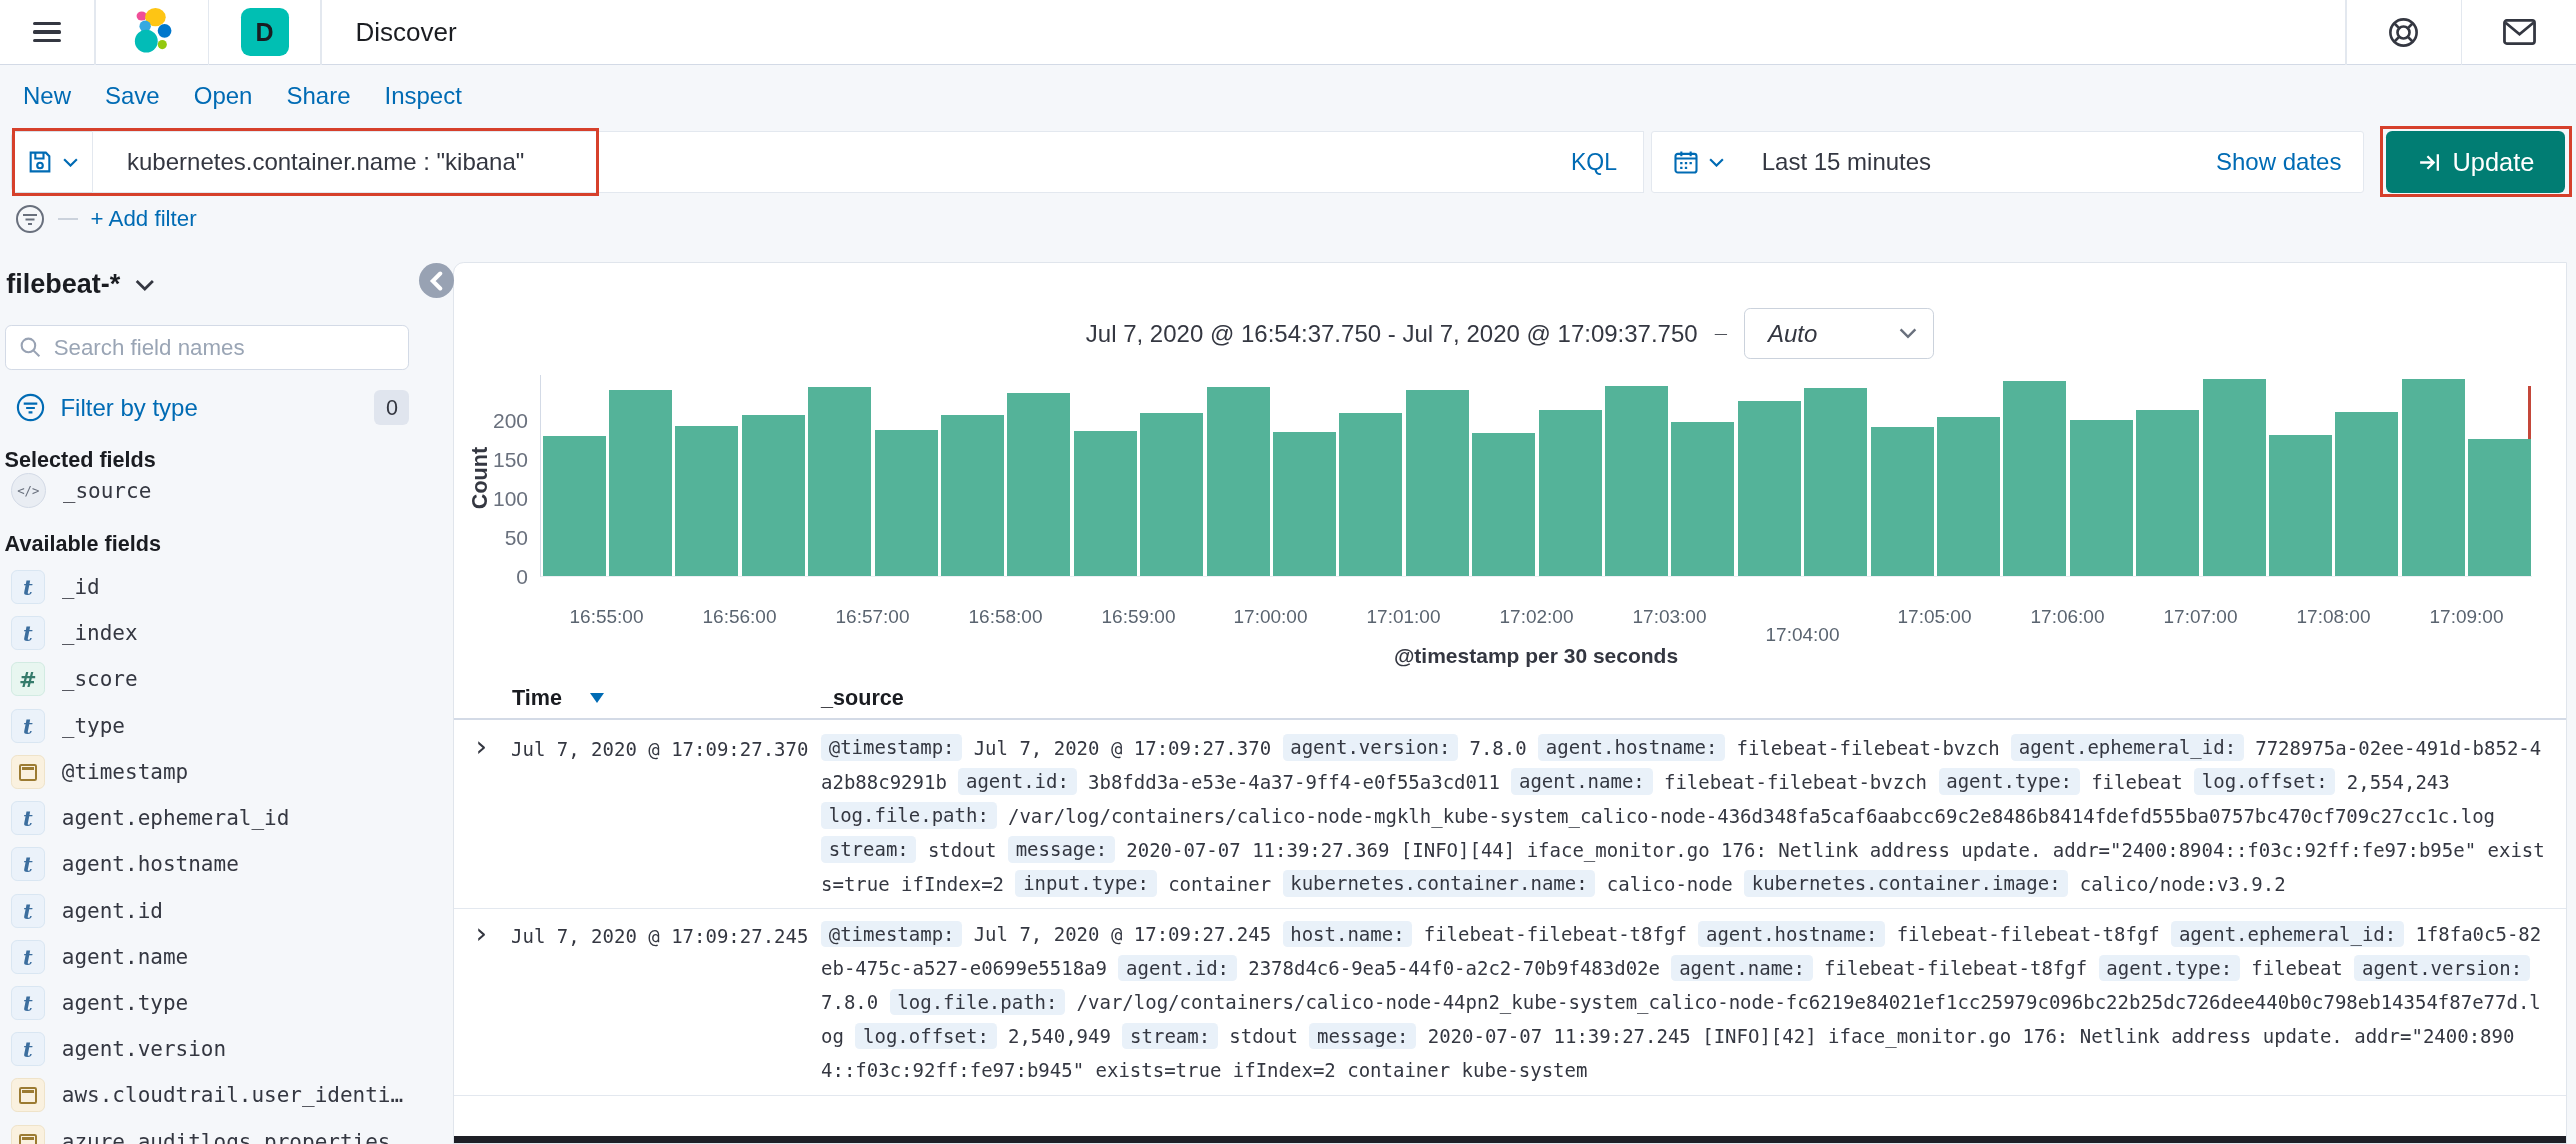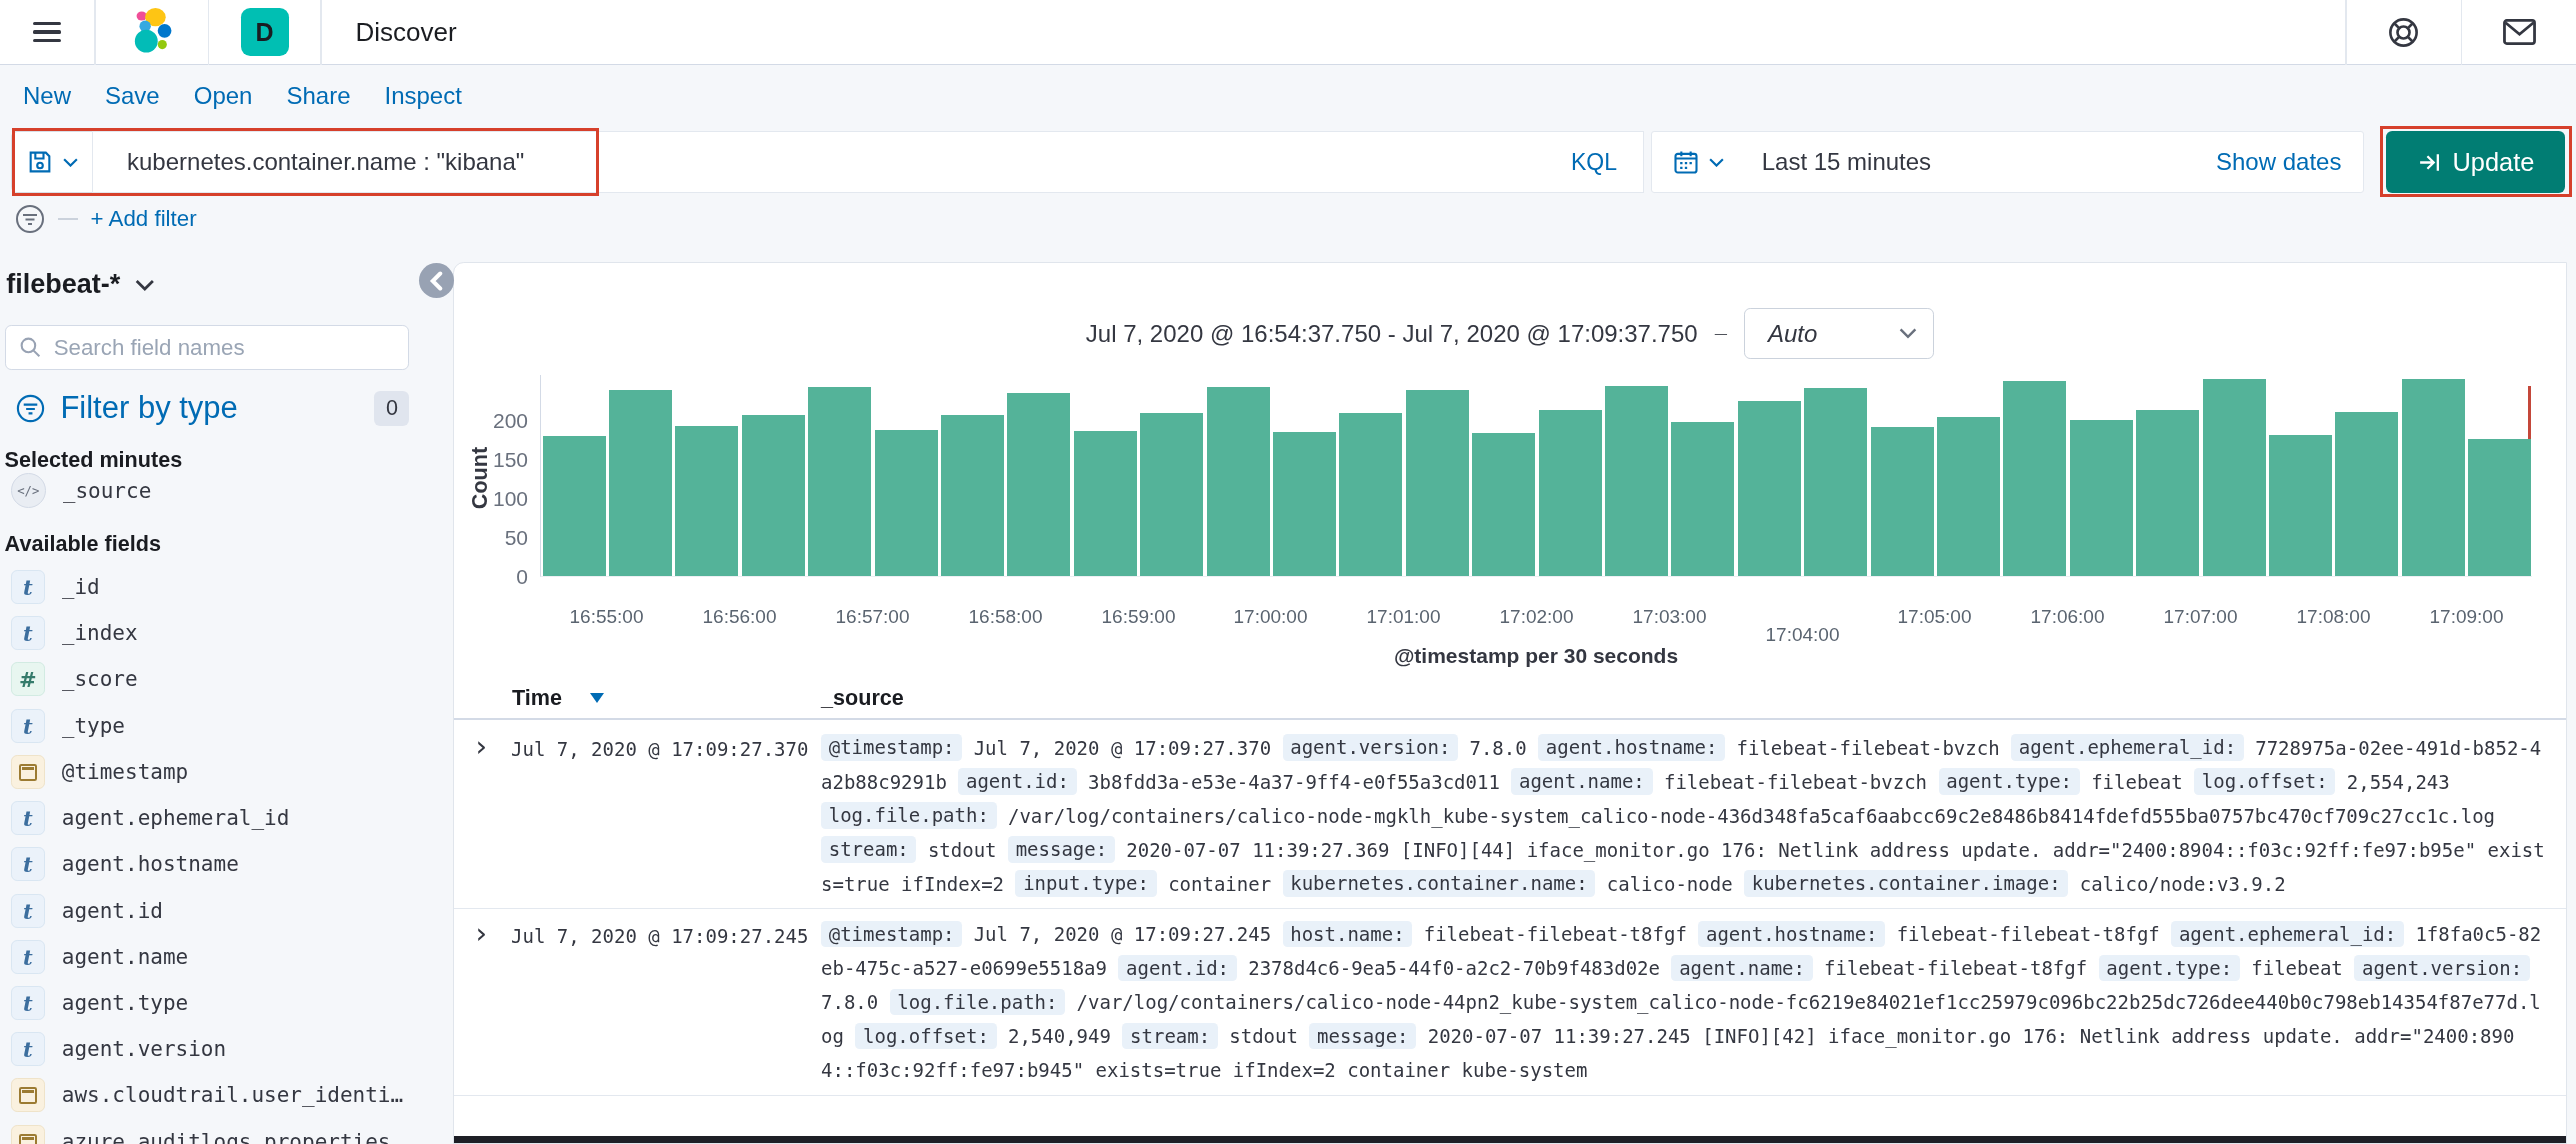--- a/index.html
+++ b/index.html
@@ -41,21 +41,21 @@
   #add-filter { font-size:22.3px; color:#006BB4; cursor:pointer; }
 
   
   #sidebar { position:absolute; left:0; top:254px; width:431px; bottom:0; background:#F5F7FA; z-index:5; }
   #index-pattern { position:absolute; left:6.2px; top:15.4px; display:flex; align-items:center; gap:14px; cursor:pointer; }
   #index-pattern span { font-size:27px; font-weight:bold; color:#1A1C21; }
   #field-search { position:absolute; left:4.6px; top:71px; width:404px; height:45px; background:#fff; border:0.8px solid #D3DAE6; border-radius:6.2px; display:flex; align-items:center; gap:10.8px; padding-left:12.3px; }
   #field-search input { border:none; outline:none; font-size:22.3px; color:#343741; font-family:"Liberation Sans",sans-serif; width:308px; background:transparent; }
   #field-search input::placeholder { color:#9AA5B5; }
   #filter-type-row { position:absolute; left:15.4px; top:136px; width:394px; display:flex; align-items:center; gap:14px; cursor:pointer; }
-  #filter-type-label { font-size:31px; color:#006BB4; }
+  #filter-type-label { font-size:24px; color:#006BB4; }
   #filter-count { margin-left:auto; background:#E0E5EE; border-radius:6.2px; min-width:35px; height:35px; display:flex; align-items:center; justify-content:center; font-size:21.6px; color:#343741; }
   .side-heading { position:absolute; left:4.6px; font-size:21.6px; font-weight:bold; color:#1A1C21; }
   #source-row { position:absolute; left:10.8px; top:219px; display:flex; align-items:center; gap:17px; cursor:pointer; }
   #source-icon { width:35px; height:35px; border-radius:50%; background:#E9EDF3; border:0.8px solid #D3DAE6; color:#69707D; font-size:12.3px; display:flex; align-items:center; justify-content:center; font-family:"DejaVu Sans Mono",monospace; }
   .field-name { font-family:"DejaVu Sans Mono",monospace; font-size:21px; color:#343741; white-space:nowrap; overflow:hidden; text-overflow:ellipsis; max-width:347px; }
   #field-list { position:absolute; left:0; top:310px; width:431px; }
   .field-row { position:absolute; left:10.8px; height:46px; display:flex; align-items:center; gap:17px; cursor:pointer; width:408px; }
   .ftype { width:34px; height:34px; border-radius:6.2px; display:flex; align-items:center; justify-content:center; font-size:21px; flex:none; }
   .ftype.t { background:#EBF2FA; border:0.8px solid #D9E6F2; color:#3C6E9E; font-family:"DejaVu Serif",serif; font-style:italic; font-weight:bold; }
   .ftype.n { background:#E8F6F0; border:0.8px solid #D2EBE2; color:#357B6B; font-family:"DejaVu Serif",serif; font-style:italic; font-weight:bold; }
@@ -218,21 +218,21 @@
     <input placeholder="Search field names" style="">
   </div>
   <div id="filter-type-row">
     <svg width="31" height="31" viewBox="0 0 32 32" fill="none" stroke="#006BB4" stroke-width="2.2">
       <circle cx="16" cy="16" r="13"></circle>
         <path d="M9 12h14M11.5 16.5h9M14 21h4"></path>
     </svg>
     <span id="filter-type-label">Filter by type</span>
     <span id="filter-count">0</span>
   </div>
-  <div class="side-heading" style="top:193px">Selected minutes</div>
+  <div class="side-heading" style="top:193px">Selected fields</div>
   <div id="source-row">
     <div id="source-icon">&lt;/&gt;</div>
     <div class="field-name">_source</div>
   </div>
   <div class="side-heading" style="top:277px">Available fields</div>
   <div id="field-list">
       <div class="field-row" style="top: 0px;">
         <div class="ftype t">t</div>
         <div class="field-name">_id</div>
       </div>

